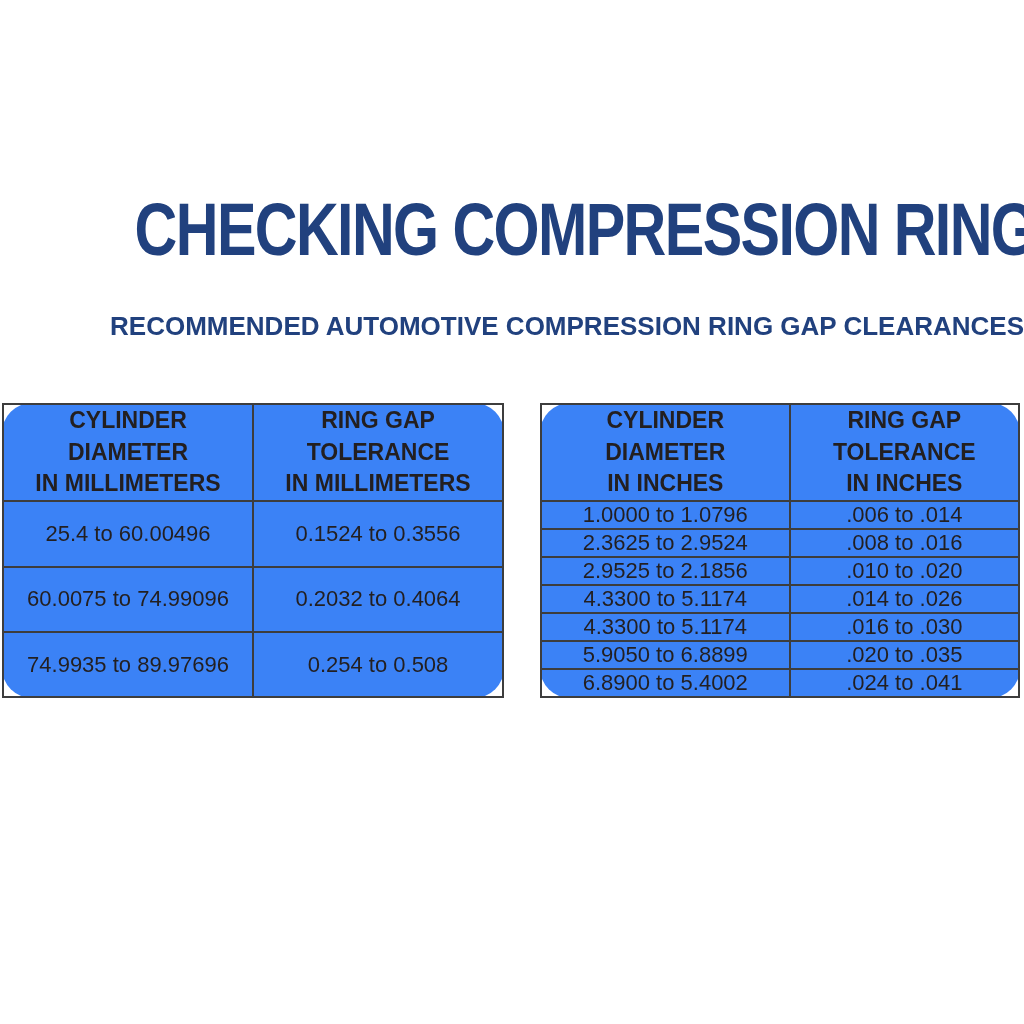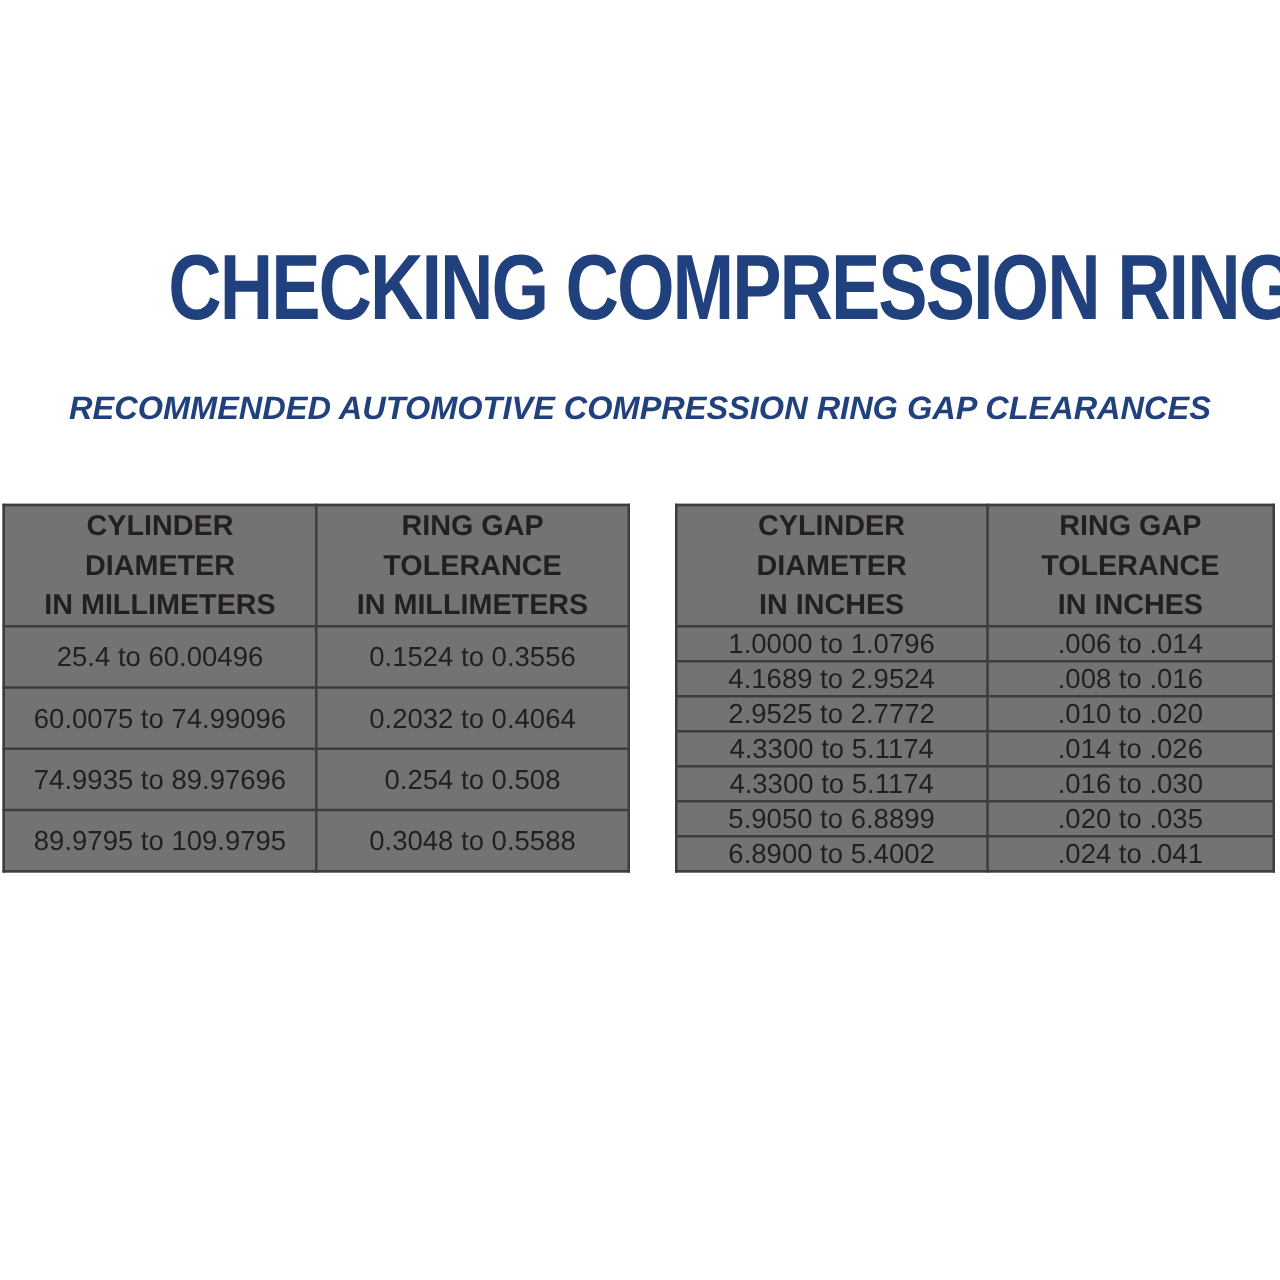--- a/index.html
+++ b/index.html
@@ -27,37 +27,37 @@
     font-size:74px;
     letter-spacing:-2px;
     white-space:nowrap;
     transform:scaleX(0.80);
     transform-origin:center;
     line-height:1;
   }
   .page-subtitle{
     margin-top:44px;
     width:100%;
-    text-align:center;
+    text-align:right;
     color:var(--heading-blue);
     font-weight:bold;
     font-size:26px;
     letter-spacing:0px;
     white-space:nowrap;
-    font-style:italic;
   }
   .tables-row{
     display:flex;
     margin:61px 4px 0 2px;
     gap:36px;
   }
   table{
     border-collapse:collapse;
     table-layout:fixed;
-    background:#737373;
+    background:#3b82f6;
+    border-radius:30px;
   }
   table.mm{width:502px;}
   table.inch{width:480px;}
   th,td{
     border:2px solid var(--table-border);
     text-align:center;
     vertical-align:middle;
     color:var(--table-text);
     padding:0;
   }
@@ -110,24 +110,20 @@
         <td>0.1524 to 0.3556</td>
       </tr>
       <tr>
         <td>60.0075 to 74.99096</td>
         <td>0.2032 to 0.4064</td>
       </tr>
       <tr>
         <td>74.9935 to 89.97696</td>
         <td>0.254 to 0.508</td>
       </tr>
-      <tr>
-        <td>89.9795 to 109.9795</td>
-        <td>0.3048 to 0.5588</td>
-      </tr>
     </tbody>
   </table>
 
   <table class="inch">
     <colgroup>
         <col class="c1">
         <col class="c2">
       </colgroup>
     <thead>
       <tr>
@@ -138,25 +134,25 @@
 TOLERANCE
 IN INCHES</th>
       </tr>
     </thead>
     <tbody>
       <tr>
         <td>1.0000 to 1.0796</td>
         <td>.006 to .014</td>
       </tr>
       <tr>
-        <td>4.1689 to 2.9524</td>
+        <td>2.3625 to 2.9524</td>
         <td>.008 to .016</td>
       </tr>
       <tr>
-        <td>2.9525 to 2.7772</td>
+        <td>2.9525 to 2.1856</td>
         <td>.010 to .020</td>
       </tr>
       <tr>
         <td>4.3300 to 5.1174</td>
         <td>.014 to .026</td>
       </tr>
       <tr>
         <td>4.3300 to 5.1174</td>
         <td>.016 to .030</td>
       </tr>

